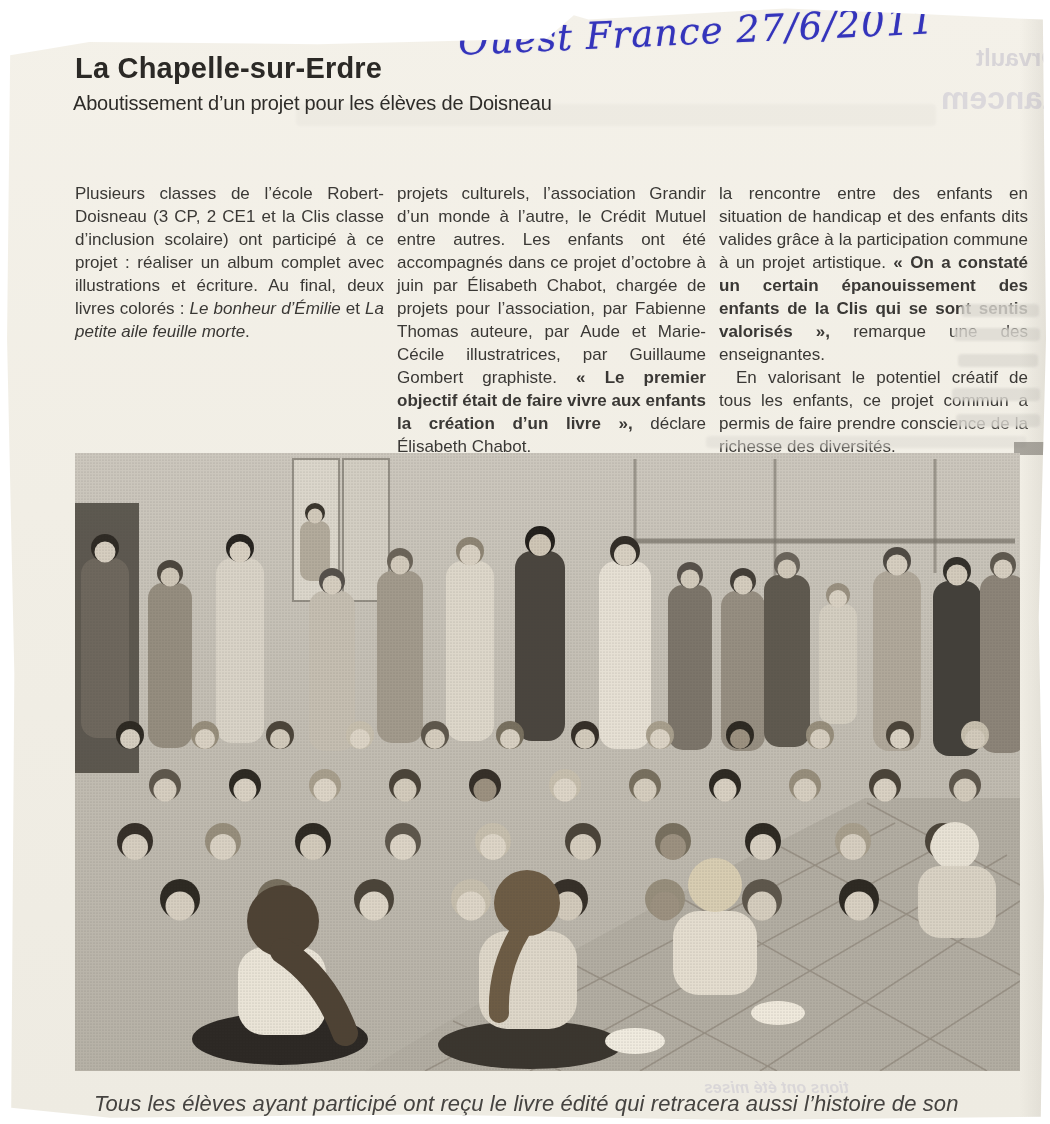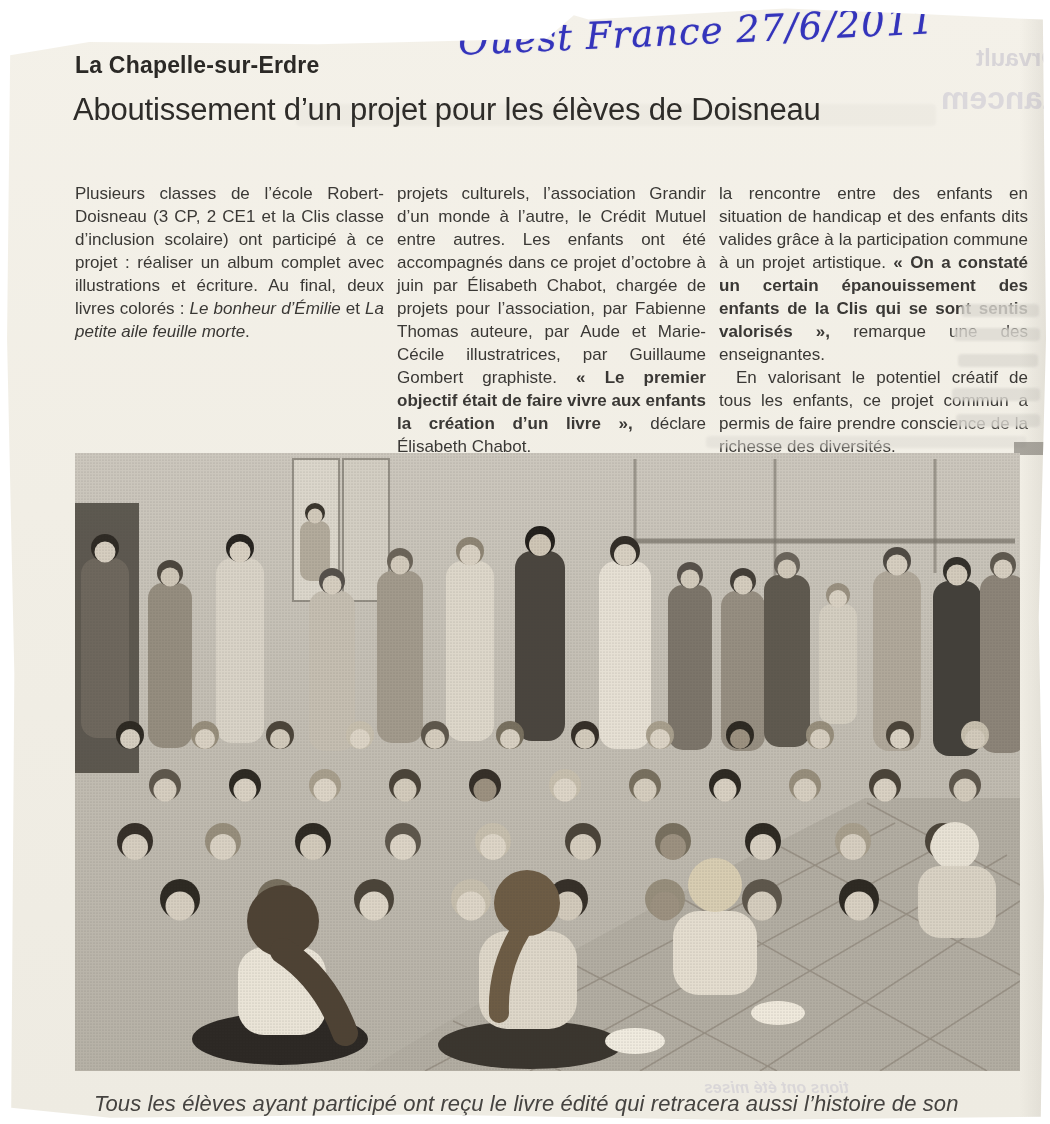--- a/index.html
+++ b/index.html
@@ -8,22 +8,22 @@
     font-family:"Liberation Sans",sans-serif;overflow:hidden;
   }
   .paper{
     position:absolute;left:6px;top:4px;width:1040px;height:1116px;
     background:linear-gradient(180deg,#f4f1e9 0%,#f1eee5 45%,#eeebe2 100%);
     clip-path:polygon(0.4% 4.6%,8% 3.4%,30% 3.6%,52% 3.1%,54.6% 1%,56% 1.4%,75% 0.4%,88% 0.9%,99.7% 1.4%,100% 30%,99.3% 55%,99.8% 80%,99.5% 99.7%,70% 100%,40% 99.5%,10% 99.8%,0.5% 98.9%,0.8% 60%,0.1% 30%);
     overflow:hidden;
   }
   .edge-shade{position:absolute;right:0;top:0;width:26px;height:100%;
     background:linear-gradient(90deg,rgba(0,0,0,0) 0%,rgba(120,115,105,0.12) 100%);}
-  .kicker{position:absolute;left:69px;top:48px;font-size:23px;font-weight:bold;color:#2b2926;letter-spacing:.2px;}
-  .headline{position:absolute;left:67px;top:88px;margin:0;font-size:31px;font-weight:400;color:#2e2c29;letter-spacing:-.2px;white-space:nowrap;}
+  .kicker{position:absolute;left:69px;top:48px;font-size:29px;font-weight:bold;color:#2b2926;letter-spacing:.2px;}
+  .headline{position:absolute;left:67px;top:88px;margin:0;font-size:20px;font-weight:400;color:#2e2c29;letter-spacing:-.2px;white-space:nowrap;}
   .handwriting{
     position:absolute;left:452px;top:6px;width:480px;
     font-family:"DejaVu Serif",serif;font-style:italic;font-size:37px;
     color:#3434bb;transform:rotate(-2.6deg);letter-spacing:1px;white-space:nowrap;
     text-shadow:0 0 1px rgba(52,52,187,.55);
   }
   .columns{position:absolute;left:69px;top:142px;width:954px;display:flex;gap:13px;}
   .col{width:309px;color:#3a3835;font-size:17px;line-height:23px;text-align:justify;margin-top:36px;}
   .col p{margin:0;}
   .col p.indent{text-indent:17px;}

